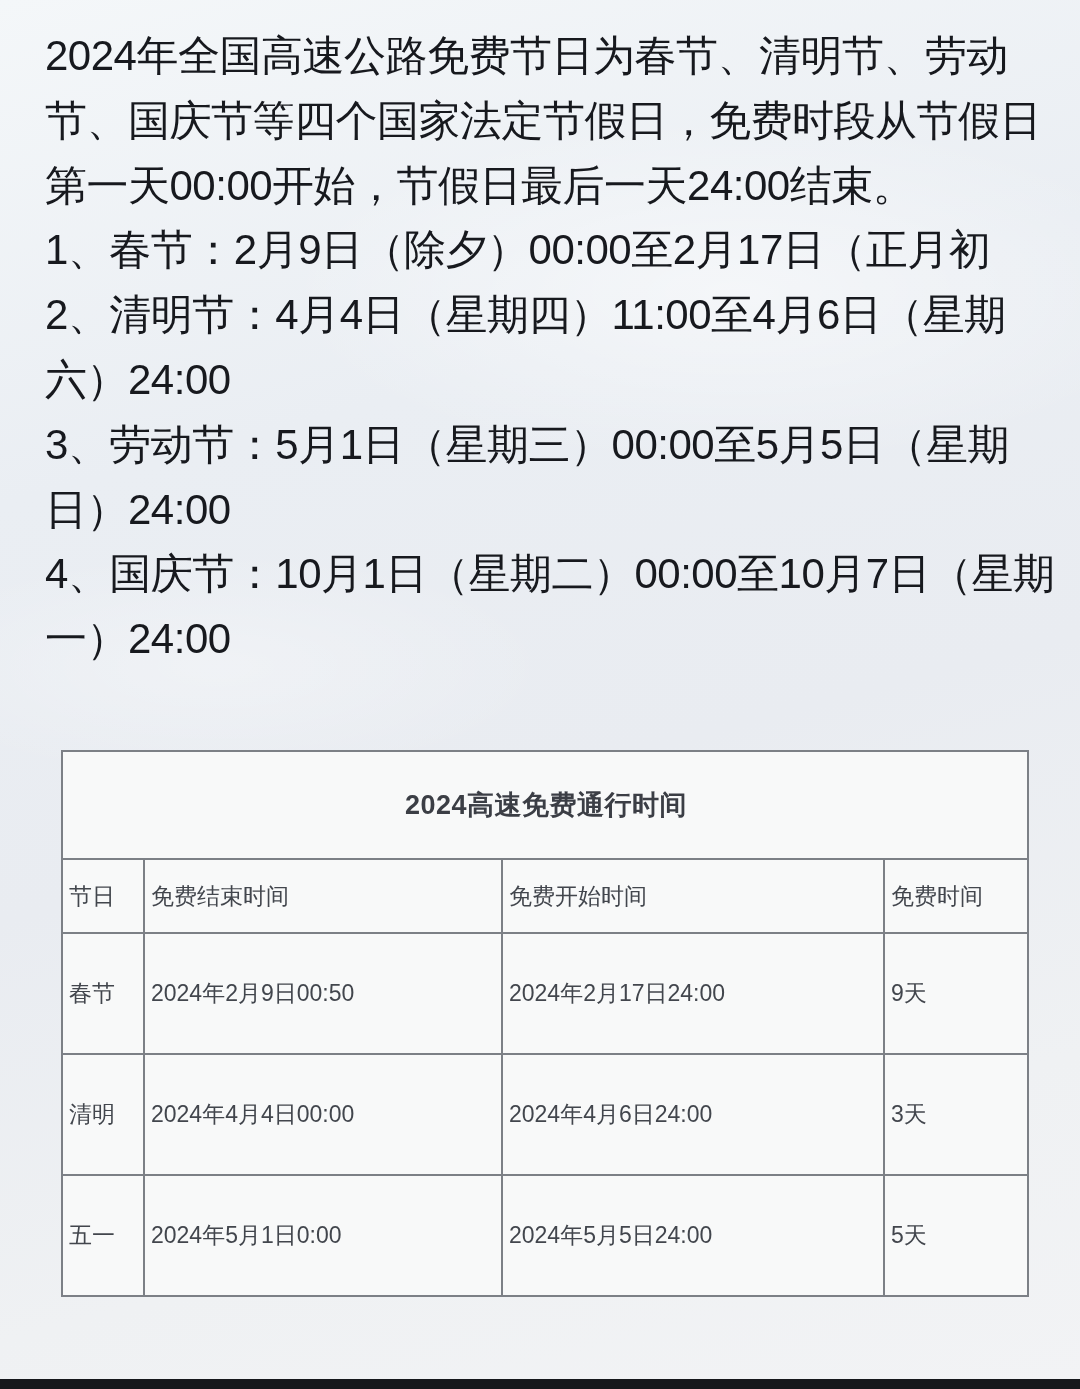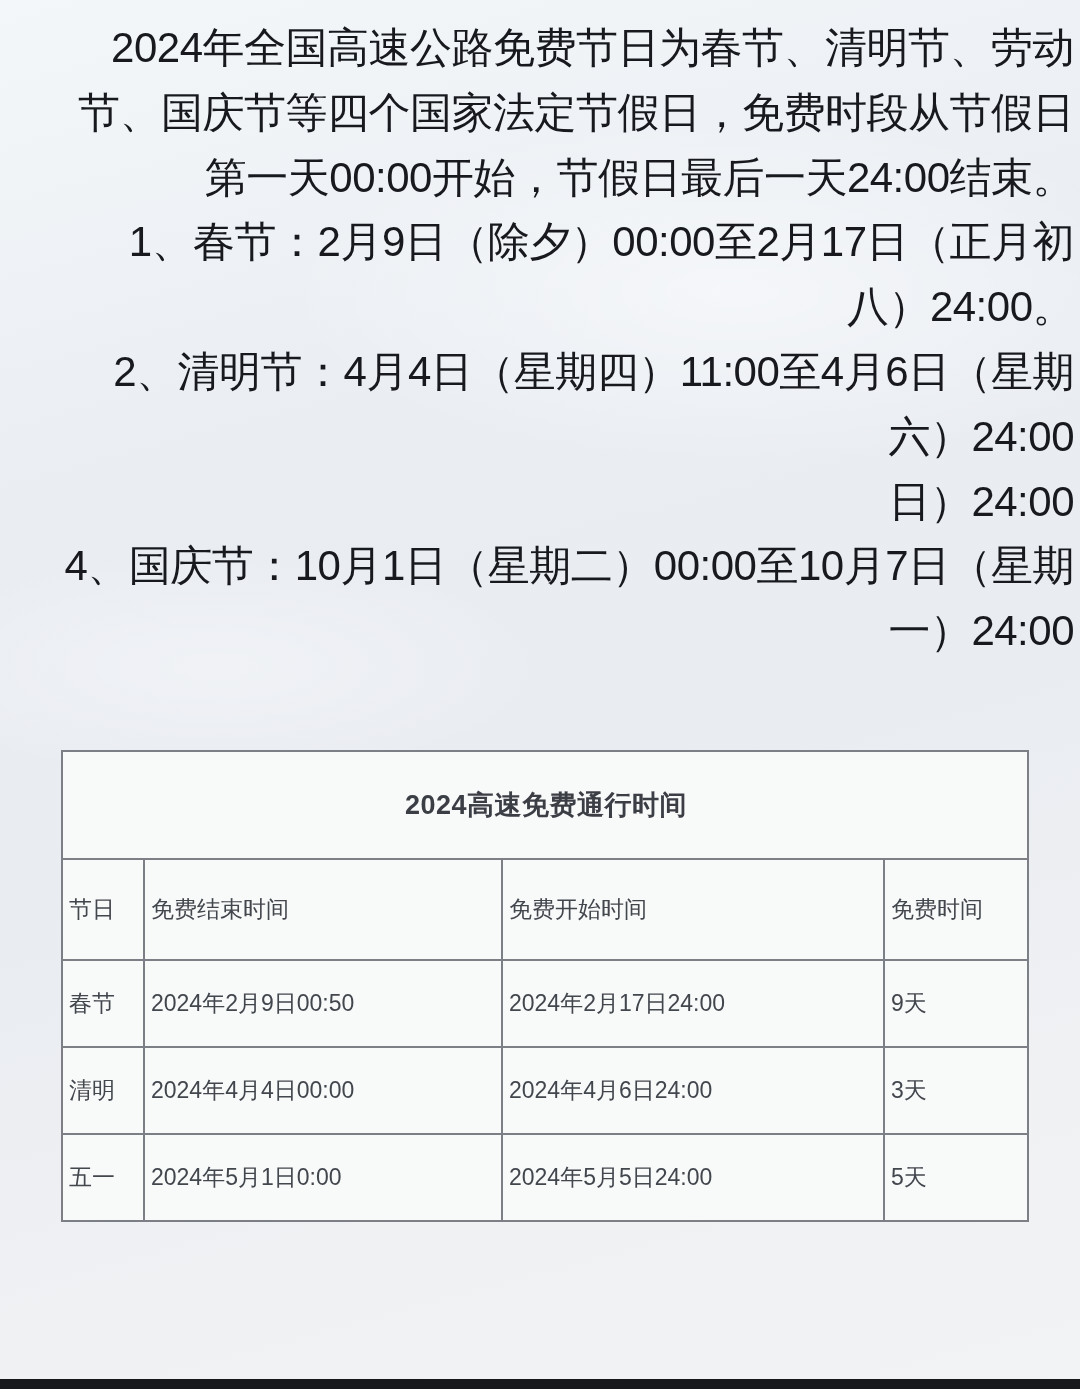--- a/index.html
+++ b/index.html
@@ -16,23 +16,22 @@
     position: absolute; left: 0; top: 0; width: 1080px; height: 1389px;
     background:
       radial-gradient(60% 18% at 68% 21%, rgba(255,255,255,0.50), rgba(255,255,255,0) 70%),
       radial-gradient(45% 12% at 20% 48%, rgba(255,255,255,0.30), rgba(255,255,255,0) 70%);
     pointer-events: none;
   }
 
   .intro {
     position: absolute;
     left: 45px;
-    top: 16px;
+    top: 24px;
     right: 6px;
-    text-align: right;
   }
   .intro .line {
     font-size: 42px;
     line-height: 64.8px;
     font-weight: 500;
     letter-spacing: -0.5px;
     white-space: nowrap;
     color: #17191e;
   }
 
@@ -62,43 +61,43 @@
     margin-left: 16px;
   }
   tr.title-row td {
     height: 108px;
     text-align: center;
     font-weight: 700;
     font-size: 27px;
     color: #3b3e45;
     letter-spacing: 0.5px;
   }
-  tr.header-row th { height: 101px; border-radius: 6px; }
-  tr.body-row td { height: 87px; }
+  tr.header-row th { height: 74px; border-radius: 6px; }
+  tr.body-row td { height: 121px; }
 
   .bottom-bar {
     position: absolute;
     left: 0; bottom: 0;
     width: 1080px; height: 10px;
     background: #16181c;
   }
 </style>
 </head>
 <body>
 
 <div class="bg-sheen"></div>
 
 <div class="intro">
   <div class="line">2024年全国高速公路免费节日为春节、清明节、劳动</div>
   <div class="line">节、国庆节等四个国家法定节假日，免费时段从节假日</div>
   <div class="line">第一天00:00开始，节假日最后一天24:00结束。</div>
   <div class="line">1、春节：2月9日（除夕）00:00至2月17日（正月初</div>
-  <div class="line">八）24:00。</div>
   <div class="line">2、清明节：4月4日（星期四）11:00至4月6日（星期</div>
   <div class="line">六）24:00</div>
+  <div class="line">3、劳动节：5月1日（星期三）00:00至5月5日（星期</div>
   <div class="line">日）24:00</div>
   <div class="line">4、国庆节：10月1日（星期二）00:00至10月7日（星期</div>
   <div class="line">一）24:00</div>
 </div>
 
 <table class="schedule">
   <colgroup>
     <col class="c0">
       <col class="c1">
       <col class="c2">

